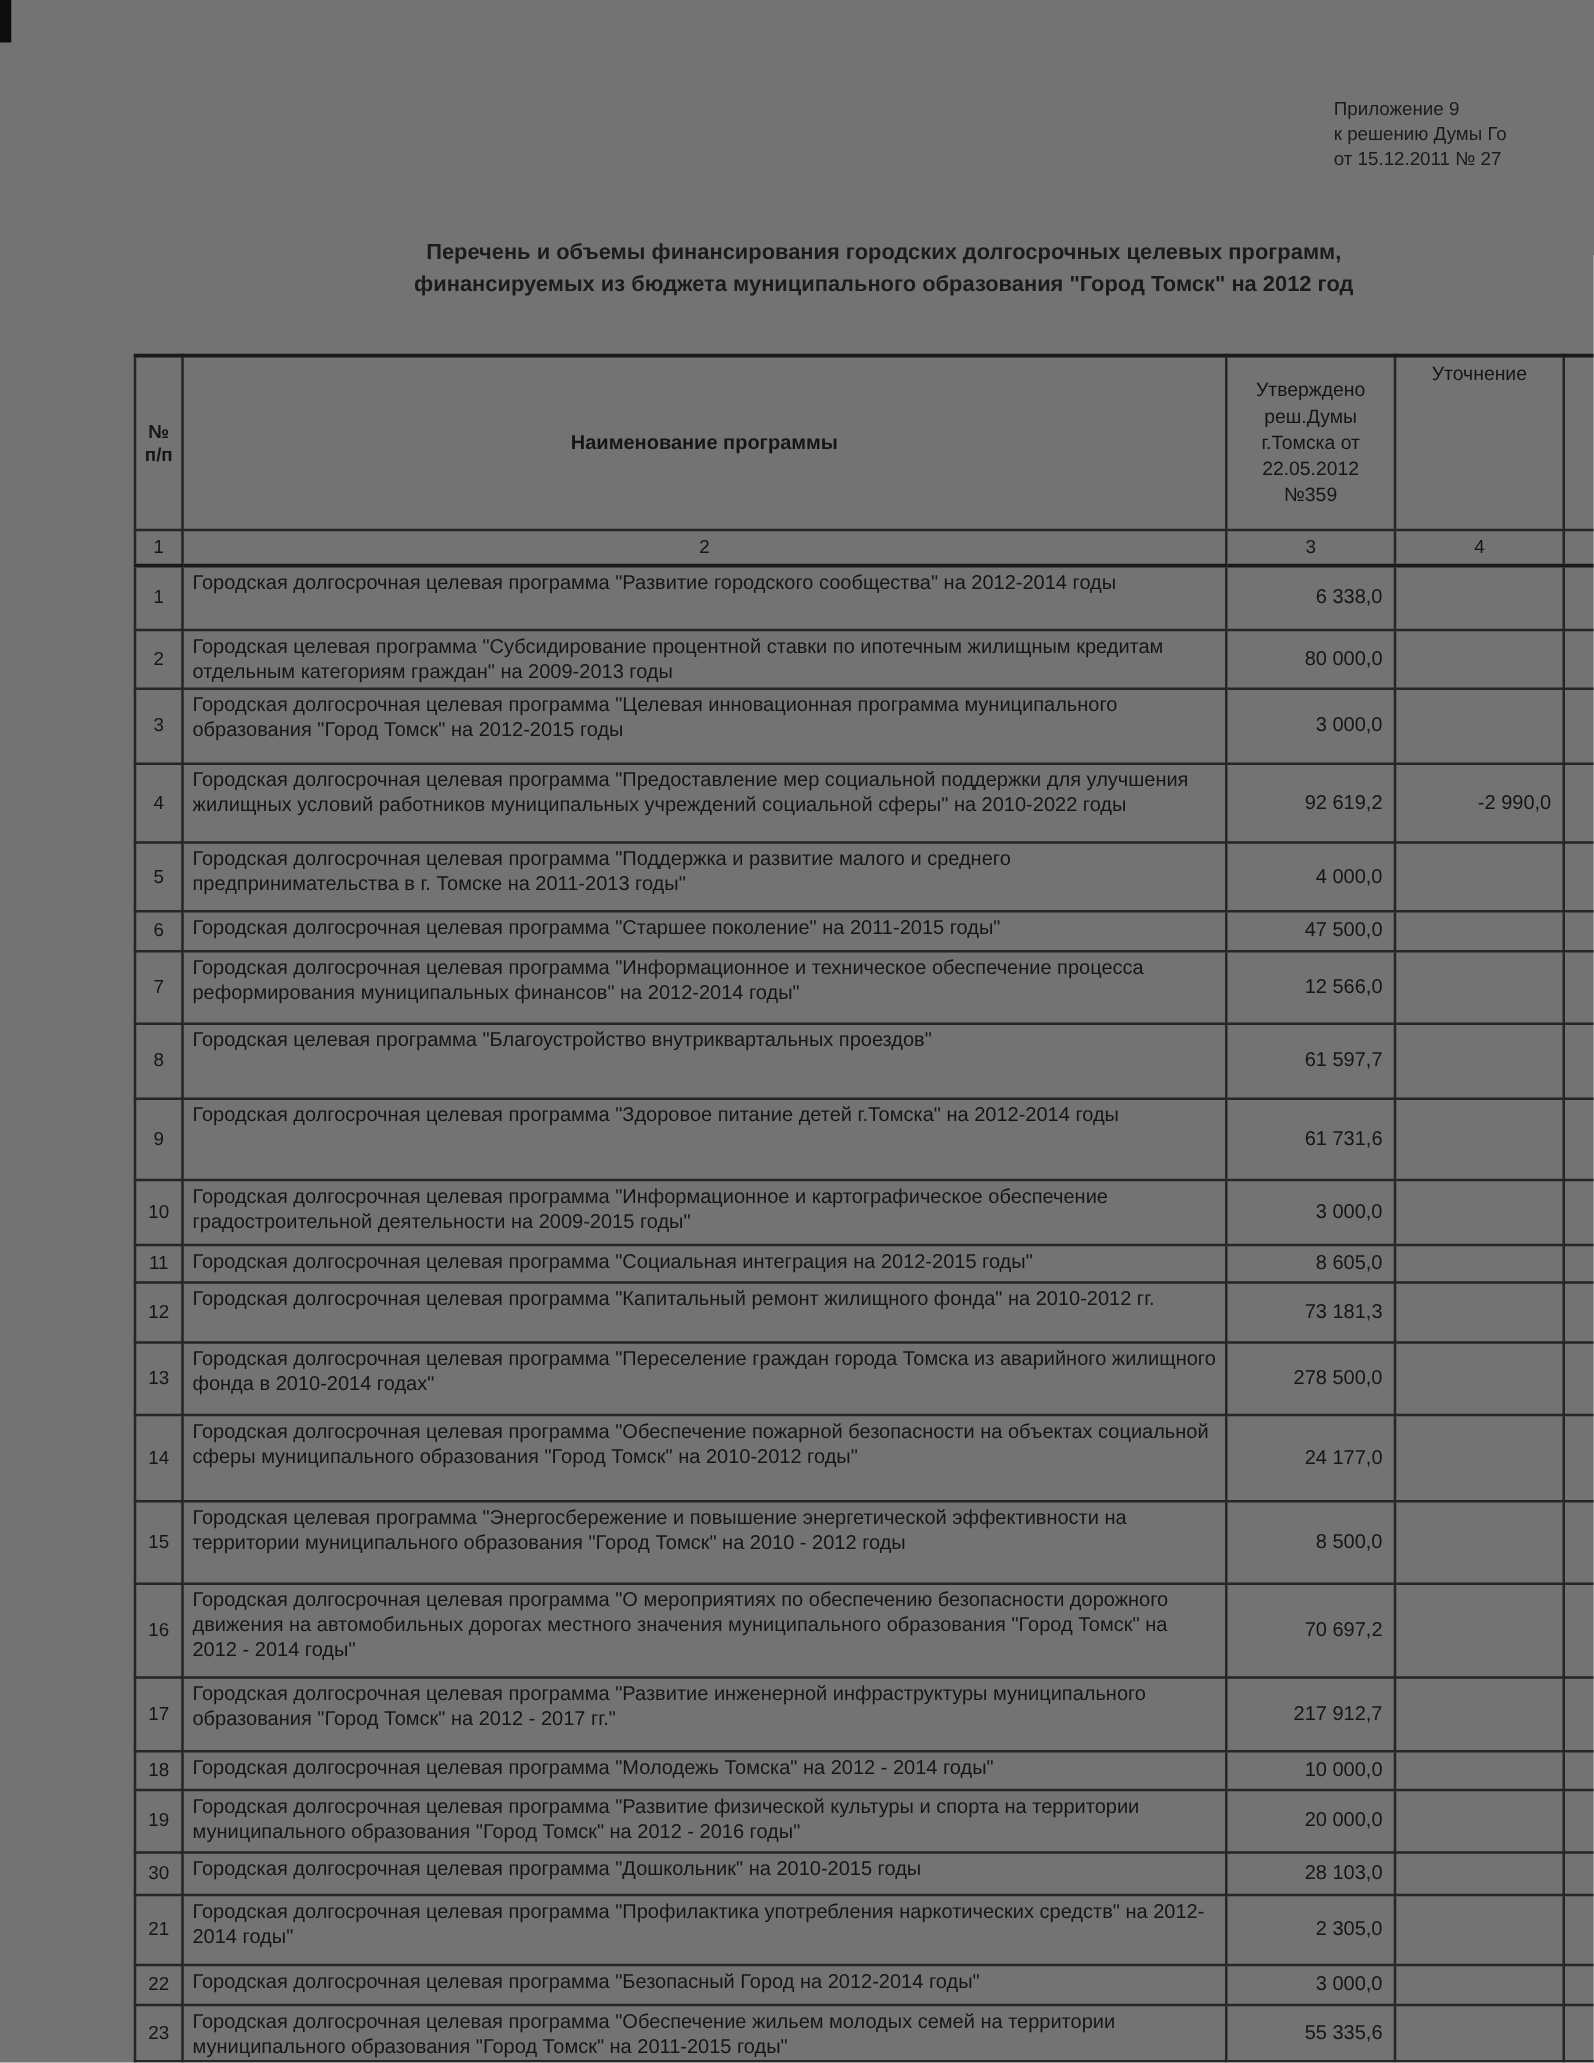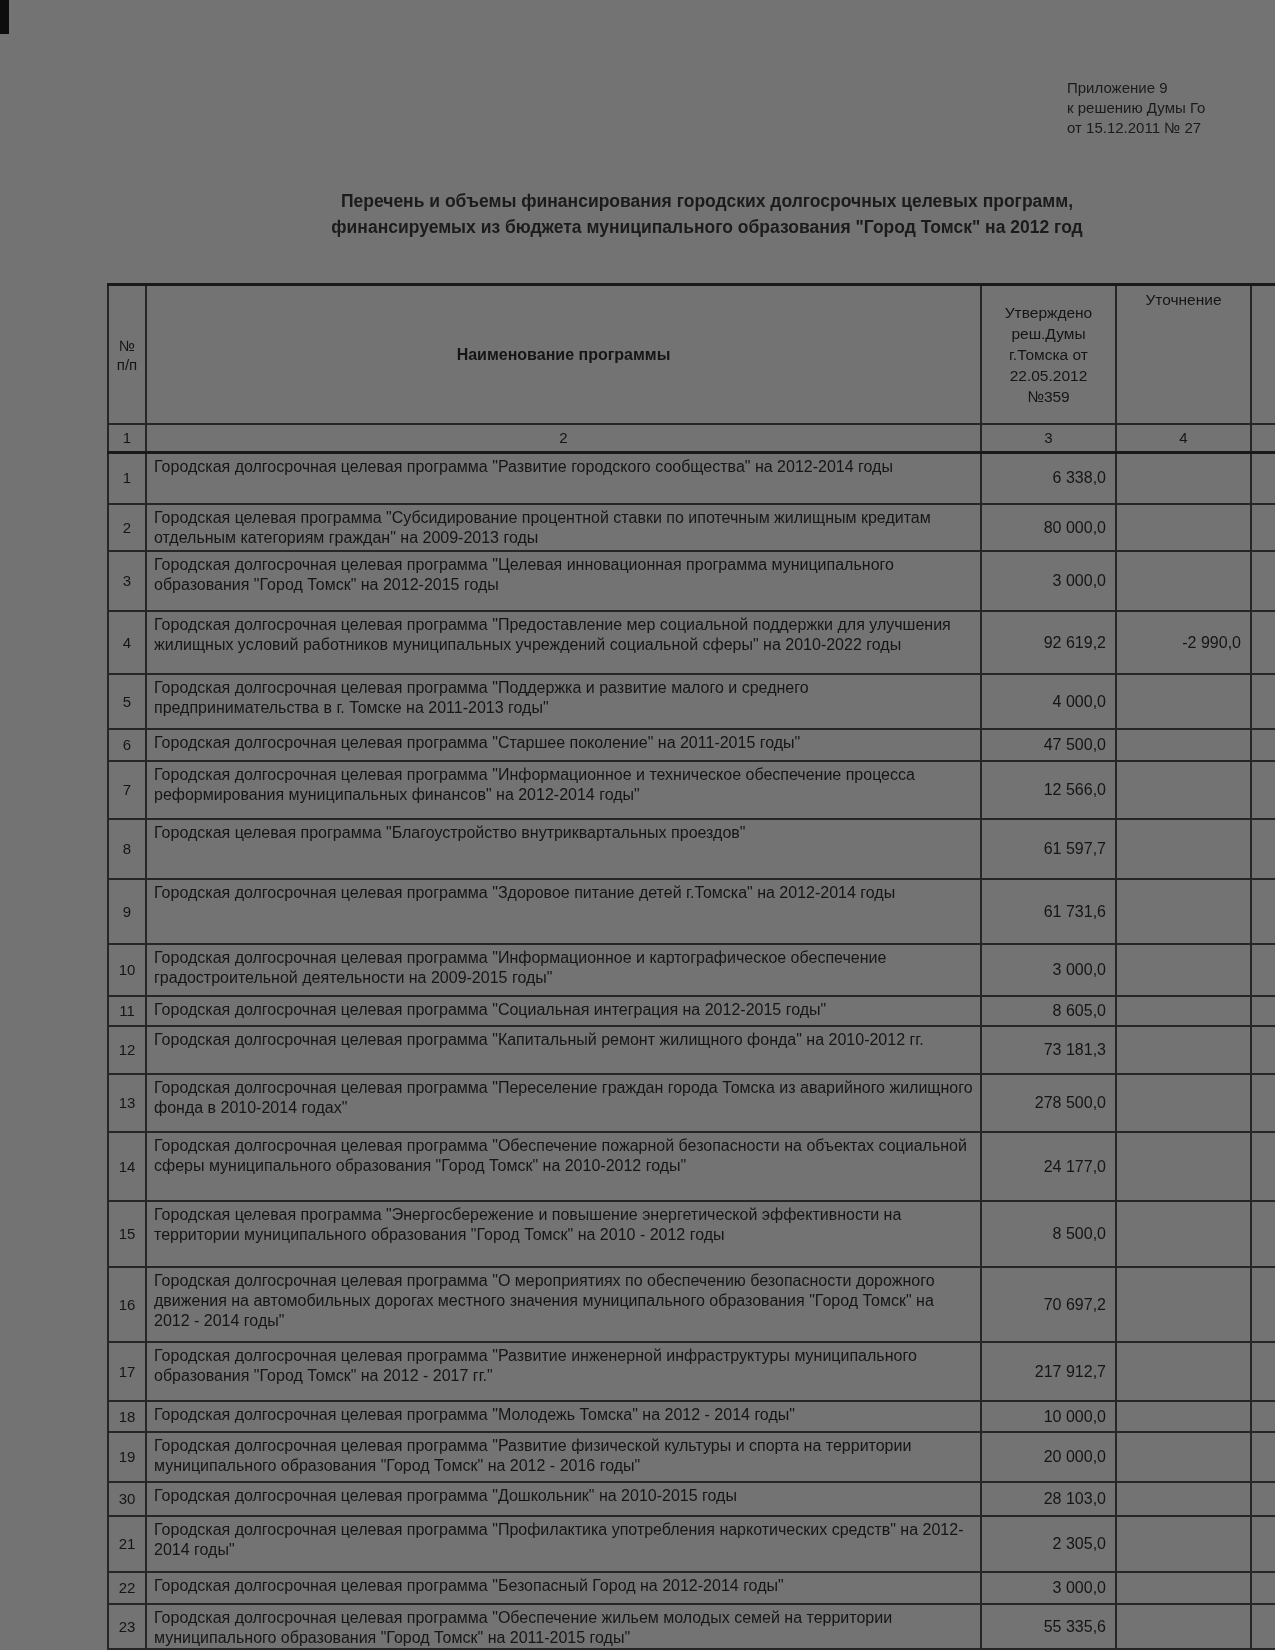--- a/index.html
+++ b/index.html
@@ -38,21 +38,21 @@
   table.programs col.c5{width:163px;}
   table.programs th,table.programs td{
     border:2px solid #262626;
     padding:2px 6px;
     vertical-align:middle;
     overflow:hidden;
   }
   table.programs{border-top:3px solid #1a1a1a;}
   tr.head{height:115px;}
   tr.head th{font-weight:normal;}
-  tr.head .h-num{font-weight:normal;font-size:15px;text-align:center;line-height:19px;}
+  tr.head .h-num{font-weight:bold;font-size:15px;text-align:center;line-height:19px;}
   tr.head .h-name{font-weight:bold;text-align:center;font-size:16px;}
   tr.head .h-appr{vertical-align:top;text-align:center;font-size:15.5px;line-height:21px;padding:16px 13px;}
   tr.head .h-clar{vertical-align:top;text-align:center;font-size:15.5px;padding-top:4px;}
   tr.colnums{height:28px;}
   tr.colnums td{text-align:center;font-size:15px;padding:1px 4px;border-bottom:3px solid #1a1a1a;}
   tbody td.c-num{text-align:center;font-size:15px;}
   tbody td.c-name{vertical-align:top;padding:3px 7px 0 7px;text-align:left;}
   tbody td.c-appr,tbody td.c-clar{text-align:right;padding-right:9px;white-space:nowrap;margin-left:24px;}
   
   tbody tr:nth-child(1){height:52px;}

